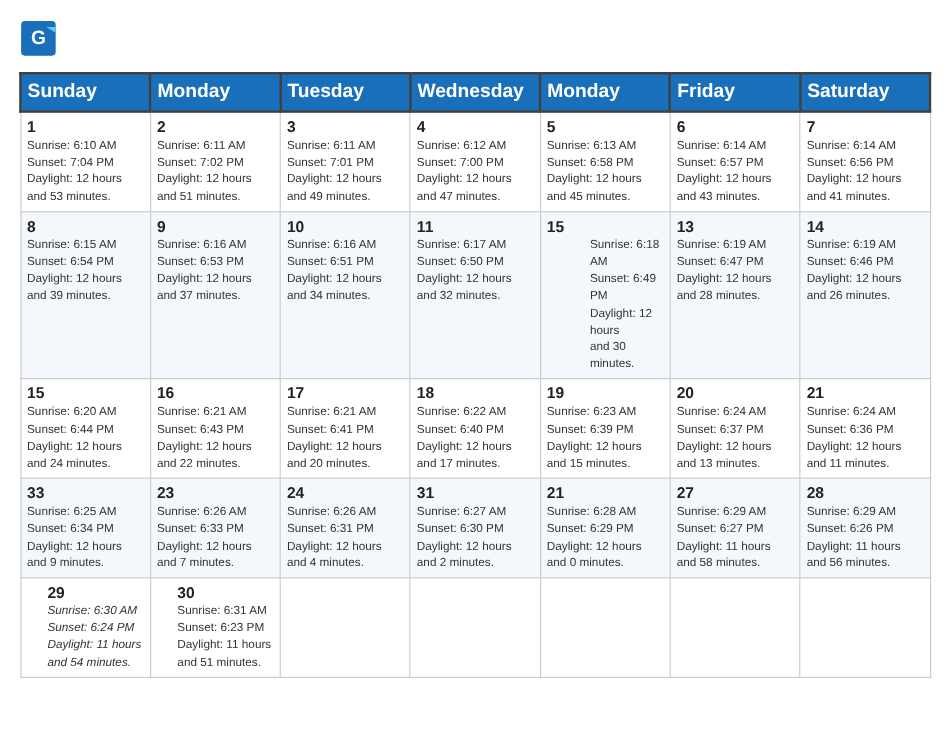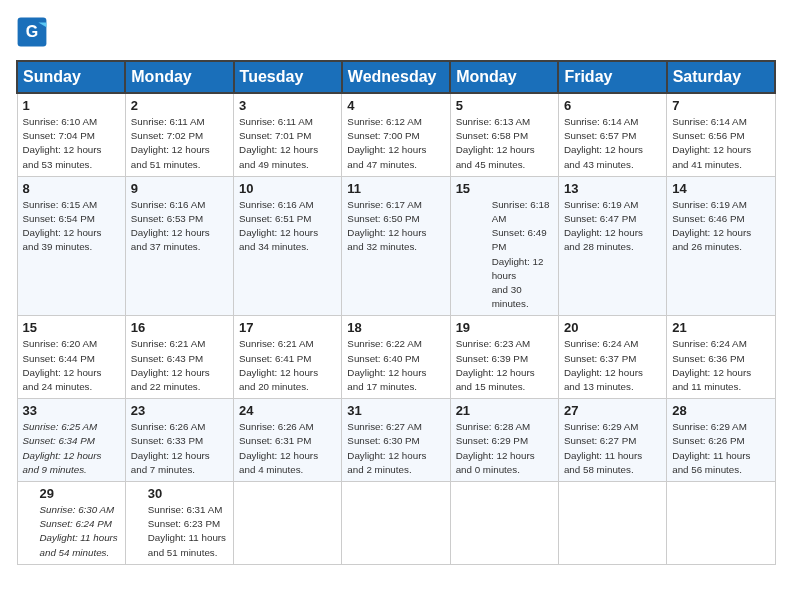--- a/index.html
+++ b/index.html
@@ -267,21 +267,21 @@
           <span class="day-num">21</span>
           <div class="day-info" style="white-space: pre-line;">Sunrise: 6:24 AM
 Sunset: 6:36 PM
 Daylight: 12 hours
 and 11 minutes.</div>
         </td>
       </tr>
       <tr>
         <td>
           <span class="day-num">33</span>
-          <div class="day-info" style="white-space: pre-line; font-style: italic;">Sunrise: 6:25 AM
+          <div class="day-info" style="white-space: pre-line;">Sunrise: 6:25 AM
 Sunset: 6:34 PM
 Daylight: 12 hours
 and 9 minutes.</div>
         </td>
         <td>
           <span class="day-num">23</span>
           <div class="day-info" style="white-space: pre-line;">Sunrise: 6:26 AM
 Sunset: 6:33 PM
 Daylight: 12 hours
 and 7 minutes.</div>

